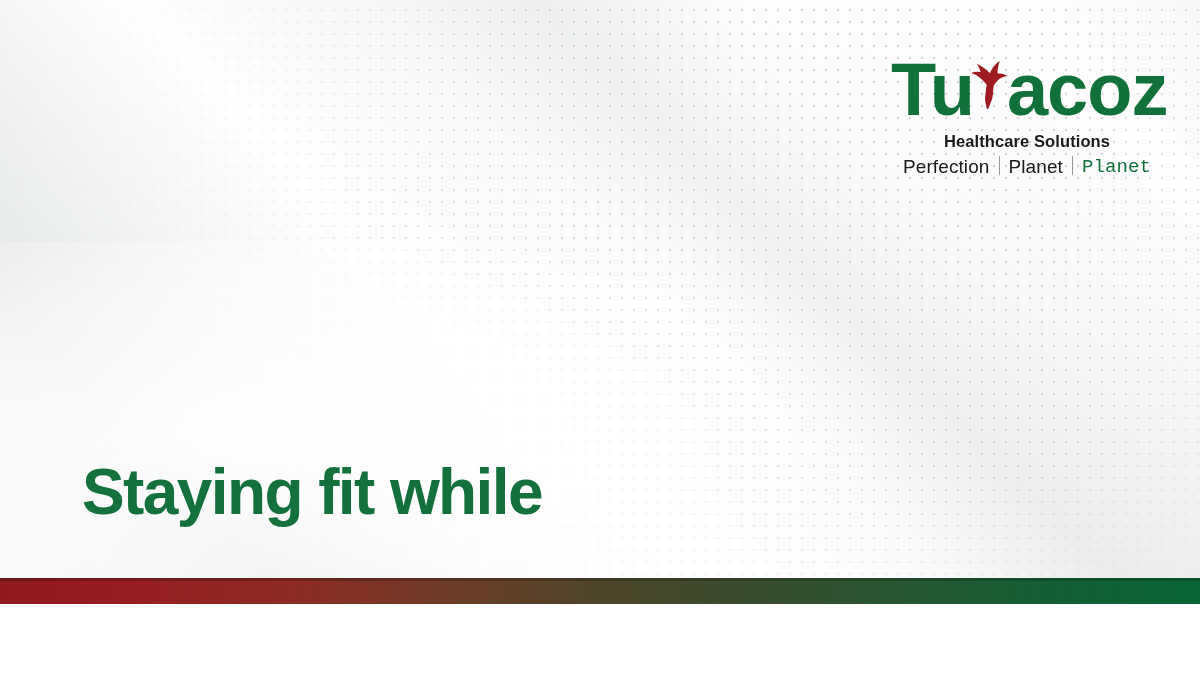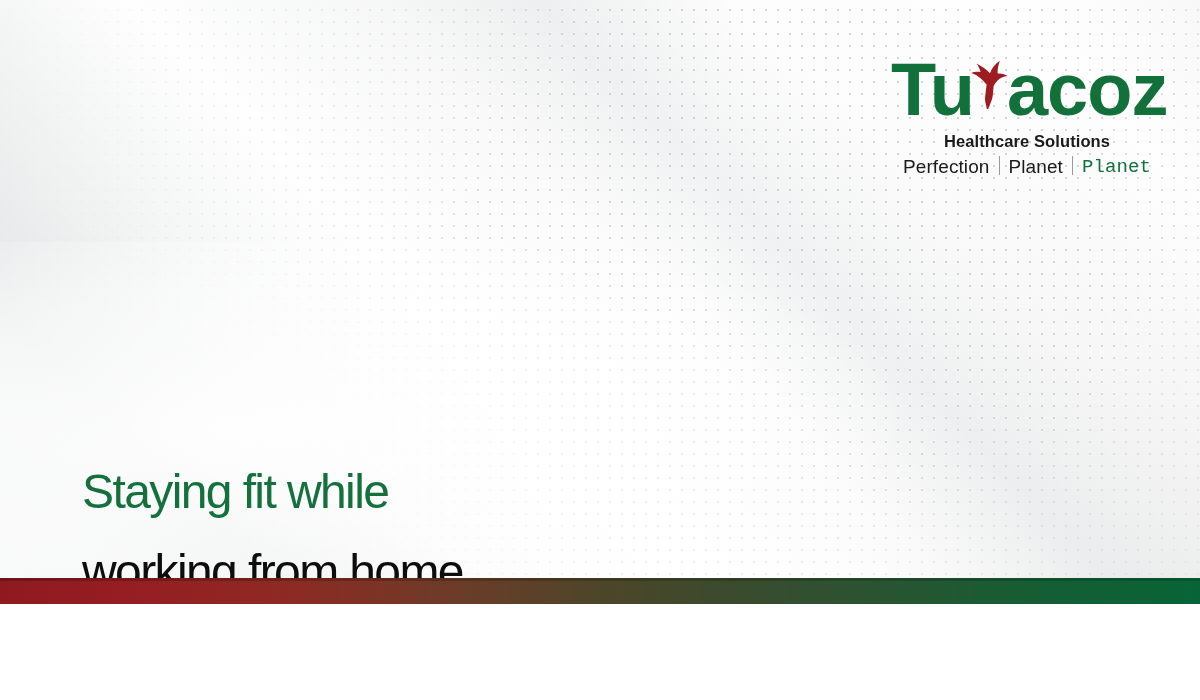--- a/index.html
+++ b/index.html
@@ -155,22 +155,22 @@
   
 
   .headline {
     position: absolute;
     left: 82px;
     top: 452px;
     user-select: none;
   }
 
   .headline .line {
-    font-size: 48px;
-    font-weight: 400;
+    font-size: 64px;
+    font-weight: 700;
     line-height: 80px;
     letter-spacing: -1.6px;
     white-space: nowrap;
   }
   .headline .line-1 { color: #14703c; }
   .headline .line-2 { color: #0d0d0d; }
 
   
 
   .bottom-bar {
@@ -226,20 +226,19 @@
       <span class="sep"></span>
       <span>Planet</span>
       <span class="sep"></span>
       <span class="planet">Planet</span>
     </div>
 
   </div>
 
   <div class="headline">
     <div class="line line-1">Staying fit while</div>
-    <div class="line line-2">working from home</div>
   </div>
 
   <div class="bottom-bar">
     <div class="bar-hairline"></div>
   </div>
 
 </div>
 
 </body></html>

